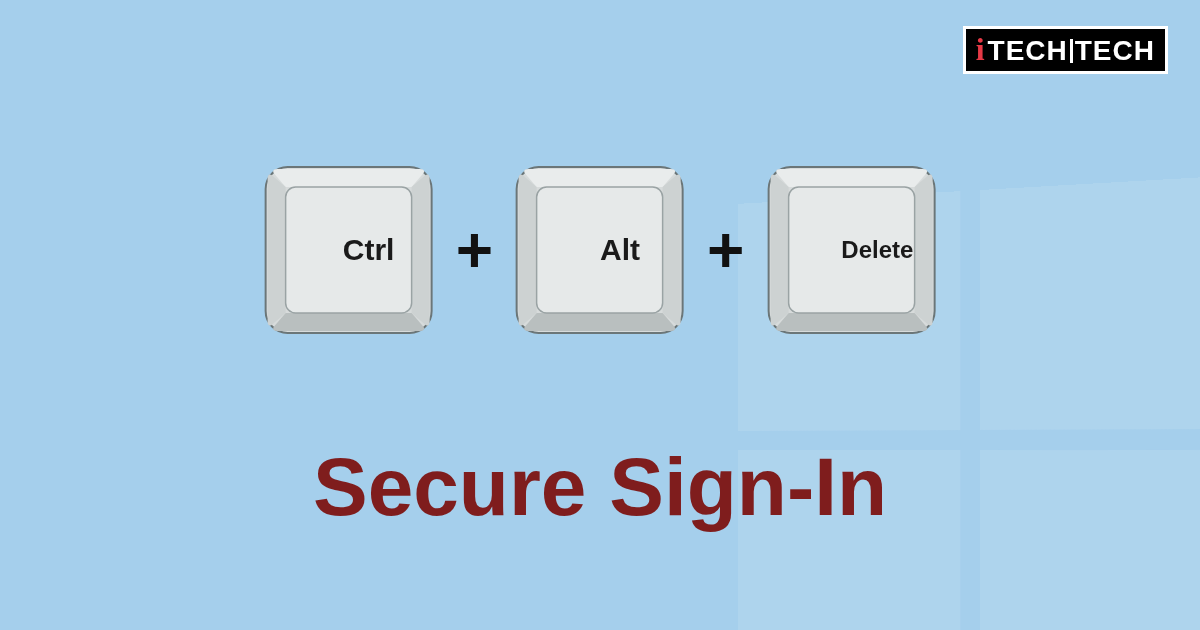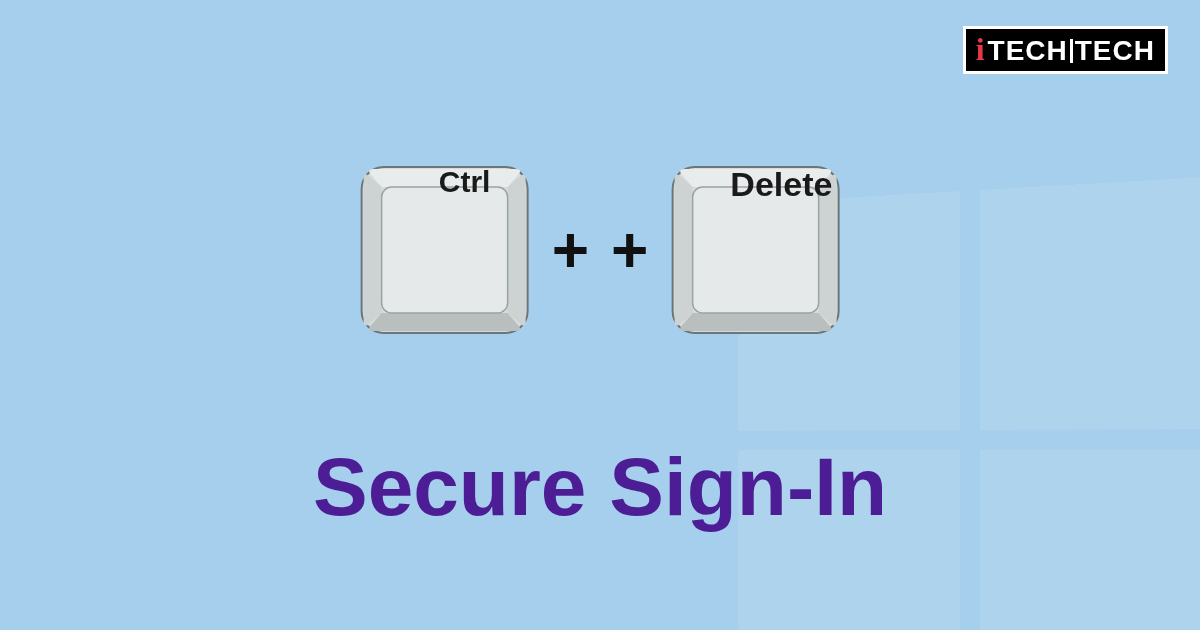--- a/index.html
+++ b/index.html
@@ -74,55 +74,55 @@
       align-items: center;
       gap: 22px;
     }
 
     .keycap {
       width: 170px;
       height: 170px;
       border-radius: 22px;
       position: relative;
       display: flex;
-      align-items: flex-start;
+      align-items: center;
       justify-content: center;
       padding-left: 40px;
     }
 
     .key-svg {
       position: absolute;
       inset: 0;
       width: 100%;
       height: 100%;
     }
 
     .key-label {
       position: relative;
       z-index: 2;
       font-weight: 700;
       color: #1a1a1a;
       font-size: 30px;
     }
-    .key-label.small { font-size: 34px; margin-left: 12px; }
+    .key-label.small { font-size: 24px; margin-left: 12px; }
 
     .plus {
       font-size: 64px;
       font-weight: 900;
       color: #111;
       line-height: 1;
     }
 
     
     .title {
       position: absolute;
       top: 440px;
       left: 50%;
       transform: translateX(-50%);
-      color: #4c1d95;
+      color: #7f1d1d;
       font-size: 82px;
       font-weight: 700;
       white-space: nowrap;
     }
   </style>
 </head>
 <body>
 
 <div class="windows-logo">
   <div class="pane tl"></div>
@@ -147,20 +147,31 @@
       <path d="M 22 148 L 148 148 L 160 162 Q 162 166 156 166 L 14 166 Q 8 166 10 162 Z" fill="#b9bfbf"></path>
       <path d="M 22 22 L 22 148 L 8 160 Q 4 162 4 156 L 4 14 Q 4 8 8 10 Z" fill="#cdd2d2"></path>
       <path d="M 148 22 L 148 148 L 162 160 Q 166 162 166 156 L 166 14 Q 166 8 162 10 Z" fill="#cdd2d2"></path>
       <rect x="22" y="22" width="126" height="126" rx="10" fill="#e6e9e9" stroke="#9aa3a4" stroke-width="1.5"></rect>
     </svg>
     <span class="key-label">Ctrl</span>
   </div>
 
   <span class="plus">+</span>
 
+  <div class="keycap">
+    <svg class="key-svg" viewBox="0 0 170 170">
+      <rect x="2" y="2" width="166" height="166" rx="22" fill="#d7dbdb" stroke="#6b7678" stroke-width="2"></rect>
+      <path d="M 22 22 L 148 22 L 160 8 Q 162 4 156 4 L 14 4 Q 8 4 10 8 Z" fill="#e9ecec"></path>
+      <path d="M 22 148 L 148 148 L 160 162 Q 162 166 156 166 L 14 166 Q 8 166 10 162 Z" fill="#b9bfbf"></path>
+      <path d="M 22 22 L 22 148 L 8 160 Q 4 162 4 156 L 4 14 Q 4 8 8 10 Z" fill="#cdd2d2"></path>
+      <path d="M 148 22 L 148 148 L 162 160 Q 166 162 166 156 L 166 14 Q 166 8 162 10 Z" fill="#cdd2d2"></path>
+      <rect x="22" y="22" width="126" height="126" rx="10" fill="#e6e9e9" stroke="#9aa3a4" stroke-width="1.5"></rect>
+    </svg>
+    <span class="key-label">Alt</span>
+  </div>
 
   <span class="plus">+</span>
 
   <div class="keycap">
     <svg class="key-svg" viewBox="0 0 170 170">
       <rect x="2" y="2" width="166" height="166" rx="22" fill="#d7dbdb" stroke="#6b7678" stroke-width="2"></rect>
       <path d="M 22 22 L 148 22 L 160 8 Q 162 4 156 4 L 14 4 Q 8 4 10 8 Z" fill="#e9ecec"></path>
       <path d="M 22 148 L 148 148 L 160 162 Q 162 166 156 166 L 14 166 Q 8 166 10 162 Z" fill="#b9bfbf"></path>
       <path d="M 22 22 L 22 148 L 8 160 Q 4 162 4 156 L 4 14 Q 4 8 8 10 Z" fill="#cdd2d2"></path>
       <path d="M 148 22 L 148 148 L 162 160 Q 166 162 166 156 L 166 14 Q 166 8 162 10 Z" fill="#cdd2d2"></path>

